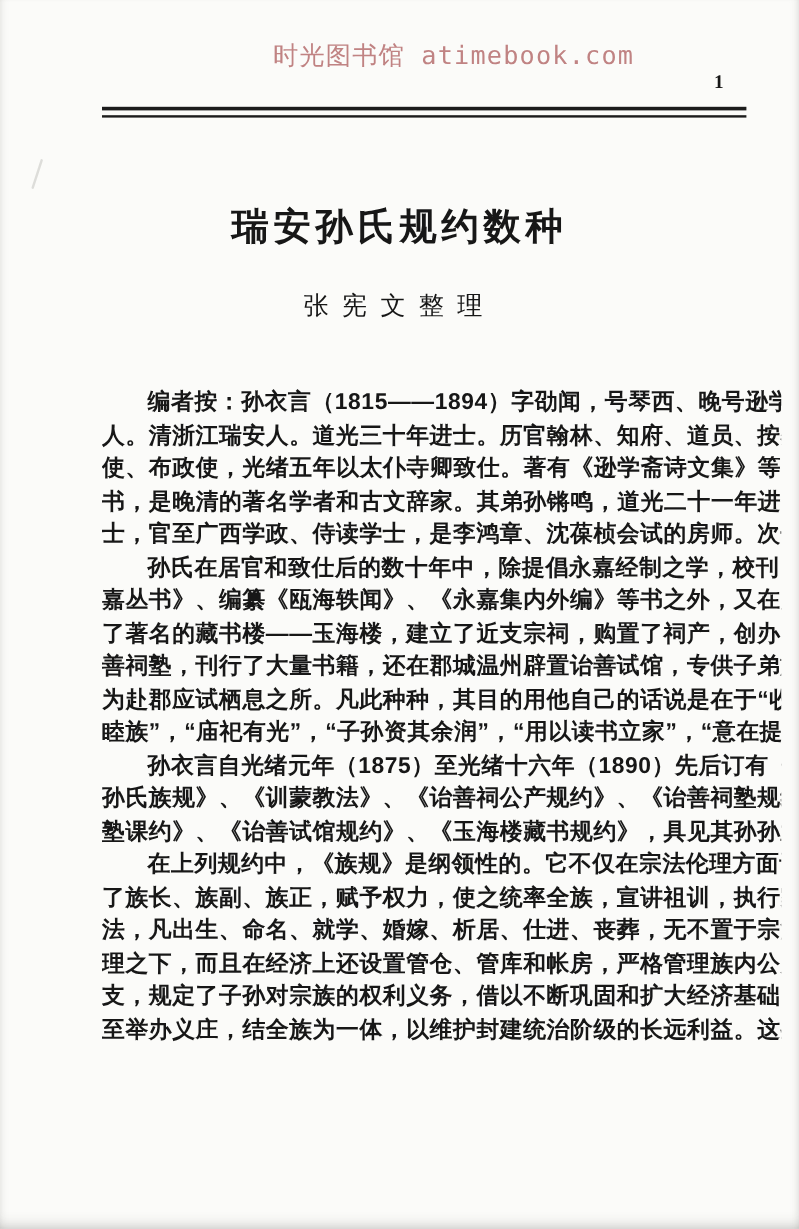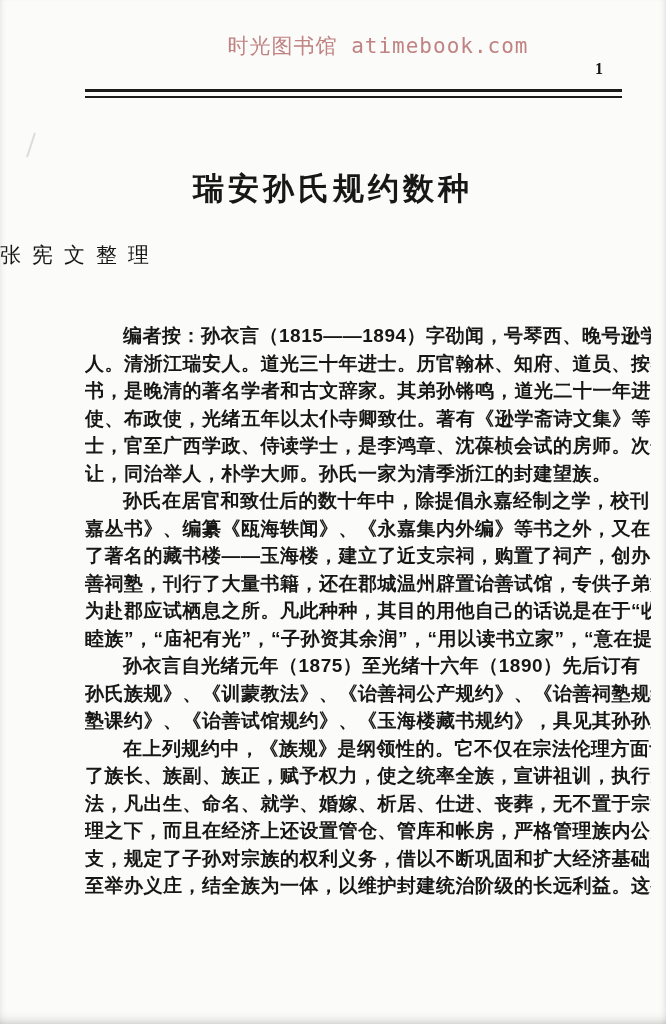--- a/index.html
+++ b/index.html
@@ -34,20 +34,21 @@
   .rule.bottom { top: 96px; height: 2px; }
   .article-title {
     position: absolute; top: 168px; left: 0; width: 100%;
     text-align: center;
     font-family: Liberation Mono, monospace;
     font-size: 31px; font-weight: bold; letter-spacing: 4px;
     white-space: nowrap;
   }
   .article-byline {
     position: absolute; top: 241px; left: 0; width: 100%;
+    text-align: center;
     font-family: Liberation Serif, serif;
     font-size: 21px; letter-spacing: 11px;
     white-space: nowrap;
   }
   .body-text {
     position: absolute; top: 322px; left: 85px; width: 566px;
     font-family: "Liberation Sans", "DejaVu Sans", sans-serif;
     font-size: 19px; font-weight: bold;
     letter-spacing: 0.5px;
   }
@@ -73,24 +74,23 @@
   <div class="watermark">时光图书馆 atimebook.com</div>
   <div class="smudge"></div>
   <div class="page-number">1</div>
   <div class="rule top"></div>
   <div class="rule bottom"></div>
   <h1 class="article-title" style="margin:0;">瑞安孙氏规约数种</h1>
   <div class="article-byline">张宪文整理</div>
   <div class="body-text">
       <div class="line indent">编者按：孙衣言（1815——1894）字劭闻，号琴西、晚号逊学老</div>
       <div class="line">人。清浙江瑞安人。道光三十年进士。历官翰林、知府、道员、按察</div>
+      <div class="line">使、布政使，光绪五年以太仆寺卿致仕。著有《逊学斋诗文集》等</div>
       <div class="line">书，是晚清的著名学者和古文辞家。其弟孙锵鸣，道光二十一年进</div>
-      <div class="line">使、布政使，光绪五年以太仆寺卿致仕。著有《逊学斋诗文集》等</div>
       <div class="line">士，官至广西学政、侍读学士，是李鸿章、沈葆桢会试的房师。次子孙诒</div>
-      <div class="line short">让，同治举人，朴学大师。孙氏一家为清季浙江的封建望族。</div>
       <div class="line indent">孙氏在居官和致仕后的数十年中，除提倡永嘉经制之学，校刊《永</div>
       <div class="line">嘉丛书》、编纂《瓯海轶闻》、《永嘉集内外编》等书之外，又在乡创建</div>
       <div class="line">了著名的藏书楼——玉海楼，建立了近支宗祠，购置了祠产，创办了诒</div>
       <div class="line">善祠塾，刊行了大量书籍，还在郡城温州辟置诒善试馆，专供子弟族人</div>
       <div class="line">为赴郡应试栖息之所。凡此种种，其目的用他自己的话说是在于“收宗</div>
       <div class="line">睦族”，“庙祀有光”，“子孙资其余润”，“用以读书立家”，“意在提唱后</div>
       <div class="line indent">孙衣言自光绪元年（1875）至光绪十六年（1890）先后订有《盘谷</div>
       <div class="line">孙氏族规》、《训蒙教法》、《诒善祠公产规约》、《诒善祠塾规约》、《诒善祠</div>
       <div class="line">塾课约》、《诒善试馆规约》、《玉海楼藏书规约》，具见其孙孙孟晋手编的</div>
       <div class="line indent">在上列规约中，《族规》是纲领性的。它不仅在宗法伦理方面设置</div>

